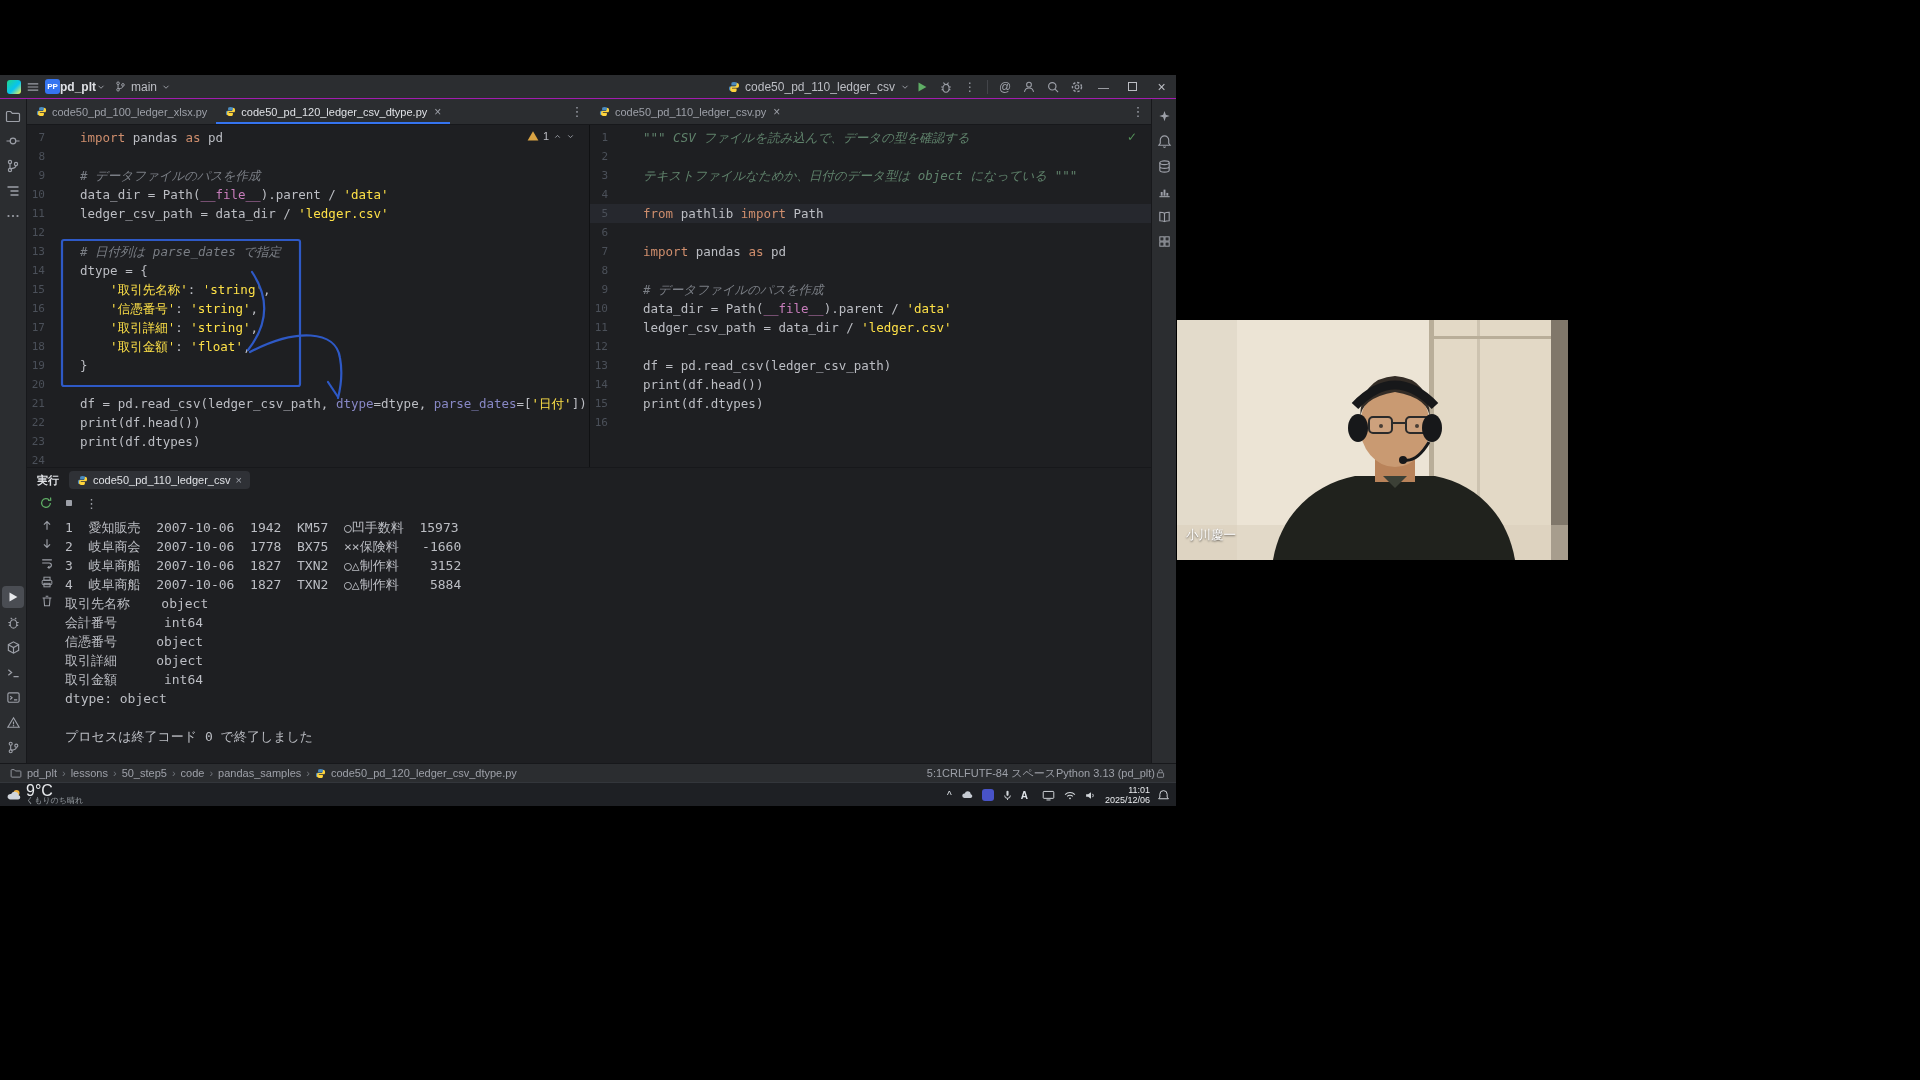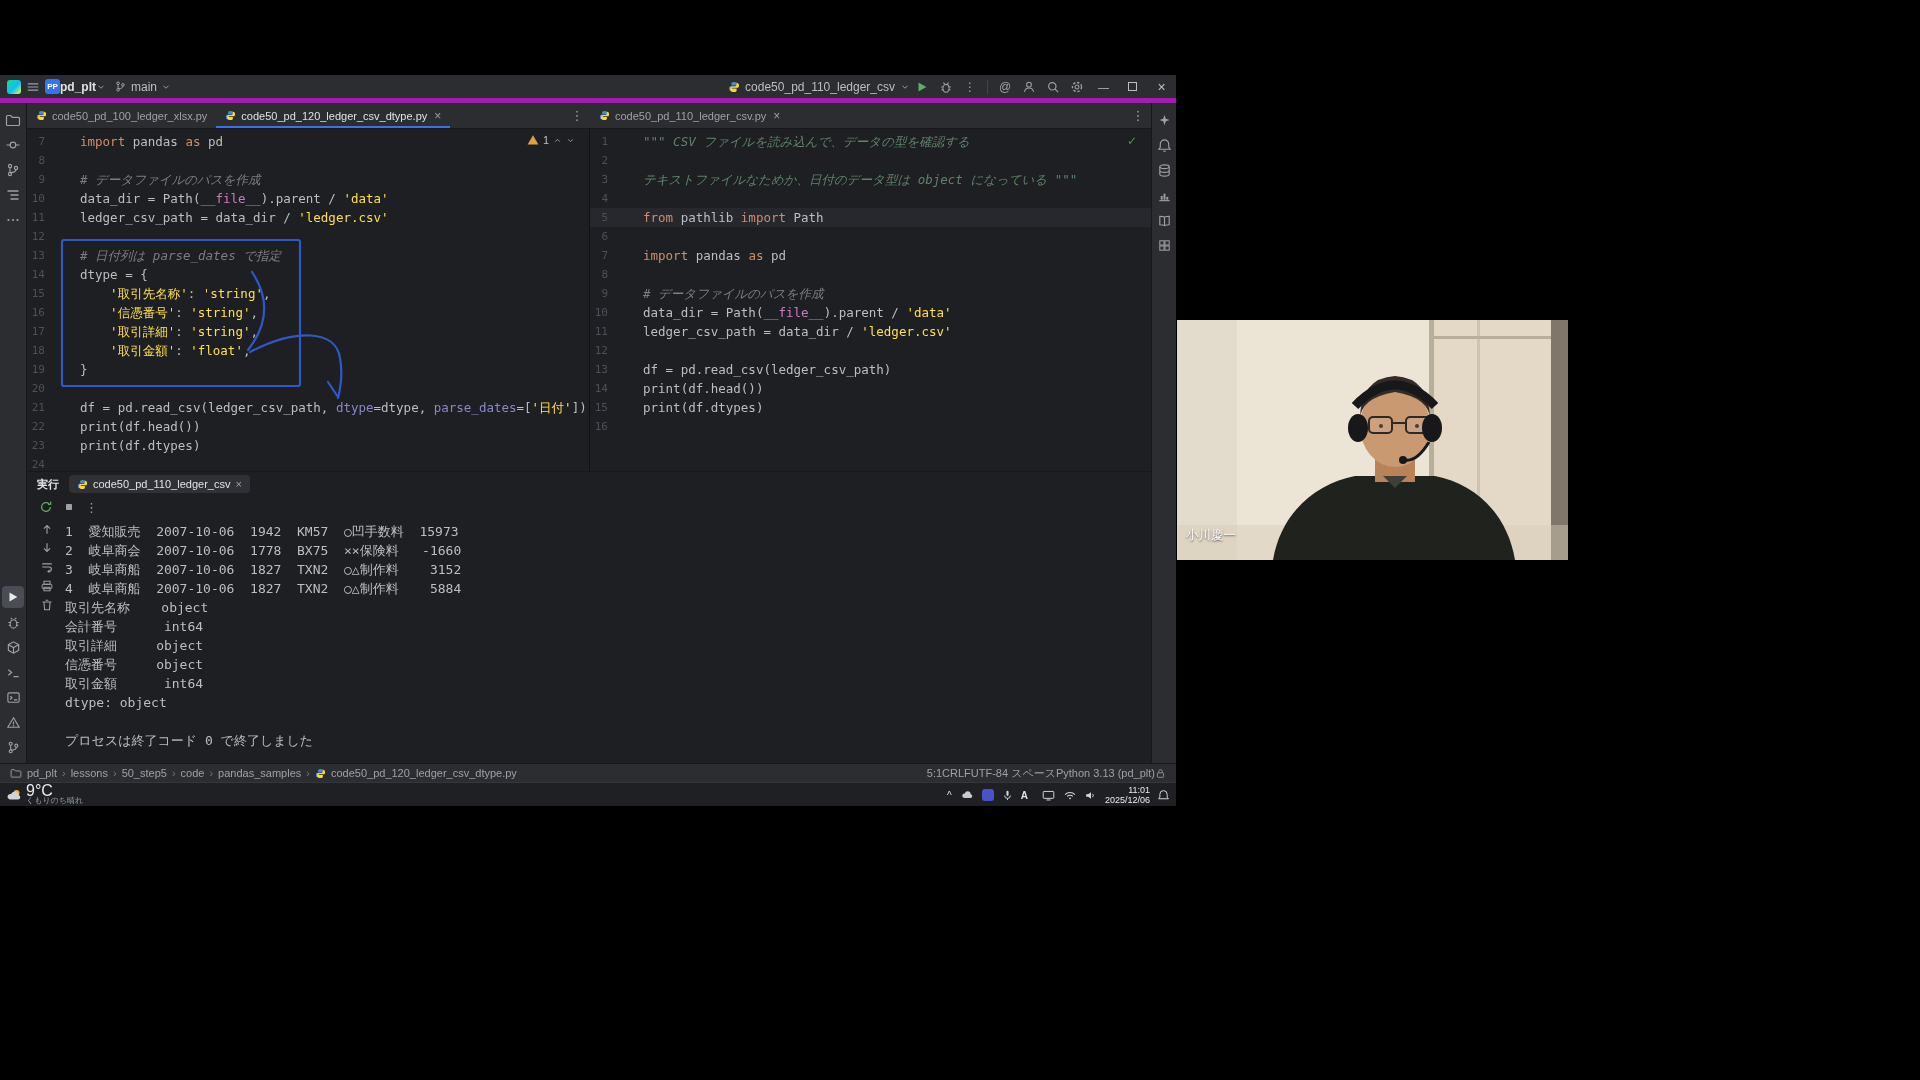--- a/index.html
+++ b/index.html
@@ -5,21 +5,21 @@
   * { margin:0; padding:0; box-sizing:border-box; }
   html,body { background:#000; width:1920px; height:1080px; overflow:hidden; }
   body { font-family:"Liberation Sans","DejaVu Sans",sans-serif; }
   #stage { position:absolute; left:0; top:0; width:1920px; height:1080px; background:#000; }
 
   
   #screen-share { position:absolute; left:0; top:75px; width:1176px; height:731px;
     background:#1e1f22; display:flex; flex-direction:column; overflow:hidden; z-index:1; }
 
   
-  #titlebar { flex:0 0 23px; background:#2b2d30; border-bottom:5px solid #a21caf;
+  #titlebar { flex:0 0 23px; background:#2b2d30; border-bottom:1px solid #a21caf;
     display:flex; align-items:center; padding-left:7px; color:#bcbec4; font-size:12px; }
   .app-logo { width:14px; height:14px; border-radius:3px;
     background:linear-gradient(135deg,#21d789 0%,#07c3f2 55%,#fcf84a 100%); }
   .tb-btn { height:23px; min-width:24px; display:flex; align-items:center; justify-content:center; color:#9da0a8; }
   .badge { width:15px; height:15px; border-radius:3px; background:#3574f0; color:#fff;
     font-size:8px; font-weight:bold; display:flex; align-items:center; justify-content:center; }
   .proj-name { color:#dfe1e5; font-weight:600; }
   .branch-wrap { display:flex; align-items:center; gap:4px; margin-left:8px; color:#bcbec4; }
   .tb-spacer { flex:1; }
   .runcfg { display:flex; align-items:center; gap:5px; color:#bcbec4; }
@@ -552,22 +552,22 @@
                   <path d="M3 4.5h10M6.5 2.5h3M4.5 4.5l.7 9h5.6l.7-9" stroke="#9da0a8" fill="none" stroke-width="1.2"></path>
                 </svg>
             </div>
             <div id="console">
                 <div class="cline">1  愛知販売  2007-10-06  1942  KM57  ○凹手数料  15973</div>
                 <div class="cline">2  岐阜商会  2007-10-06  1778  BX75  ××保険料   -1660</div>
                 <div class="cline">3  岐阜商船  2007-10-06  1827  TXN2  ○△制作料    3152</div>
                 <div class="cline">4  岐阜商船  2007-10-06  1827  TXN2  ○△制作料    5884</div>
                 <div class="cline">取引先名称    object</div>
                 <div class="cline">会計番号      int64</div>
+                <div class="cline">信憑番号     object</div>
                 <div class="cline">取引詳細     object</div>
-                <div class="cline">信憑番号     object</div>
                 <div class="cline">取引金額      int64</div>
                 <div class="cline">dtype: object</div>
                 <div class="cline"> </div>
                 <div class="cline">プロセスは終了コード 0 で終了しました</div>
               </div>
           </div>
         </div>
       </div>
 
       <div id="right-stripe">

